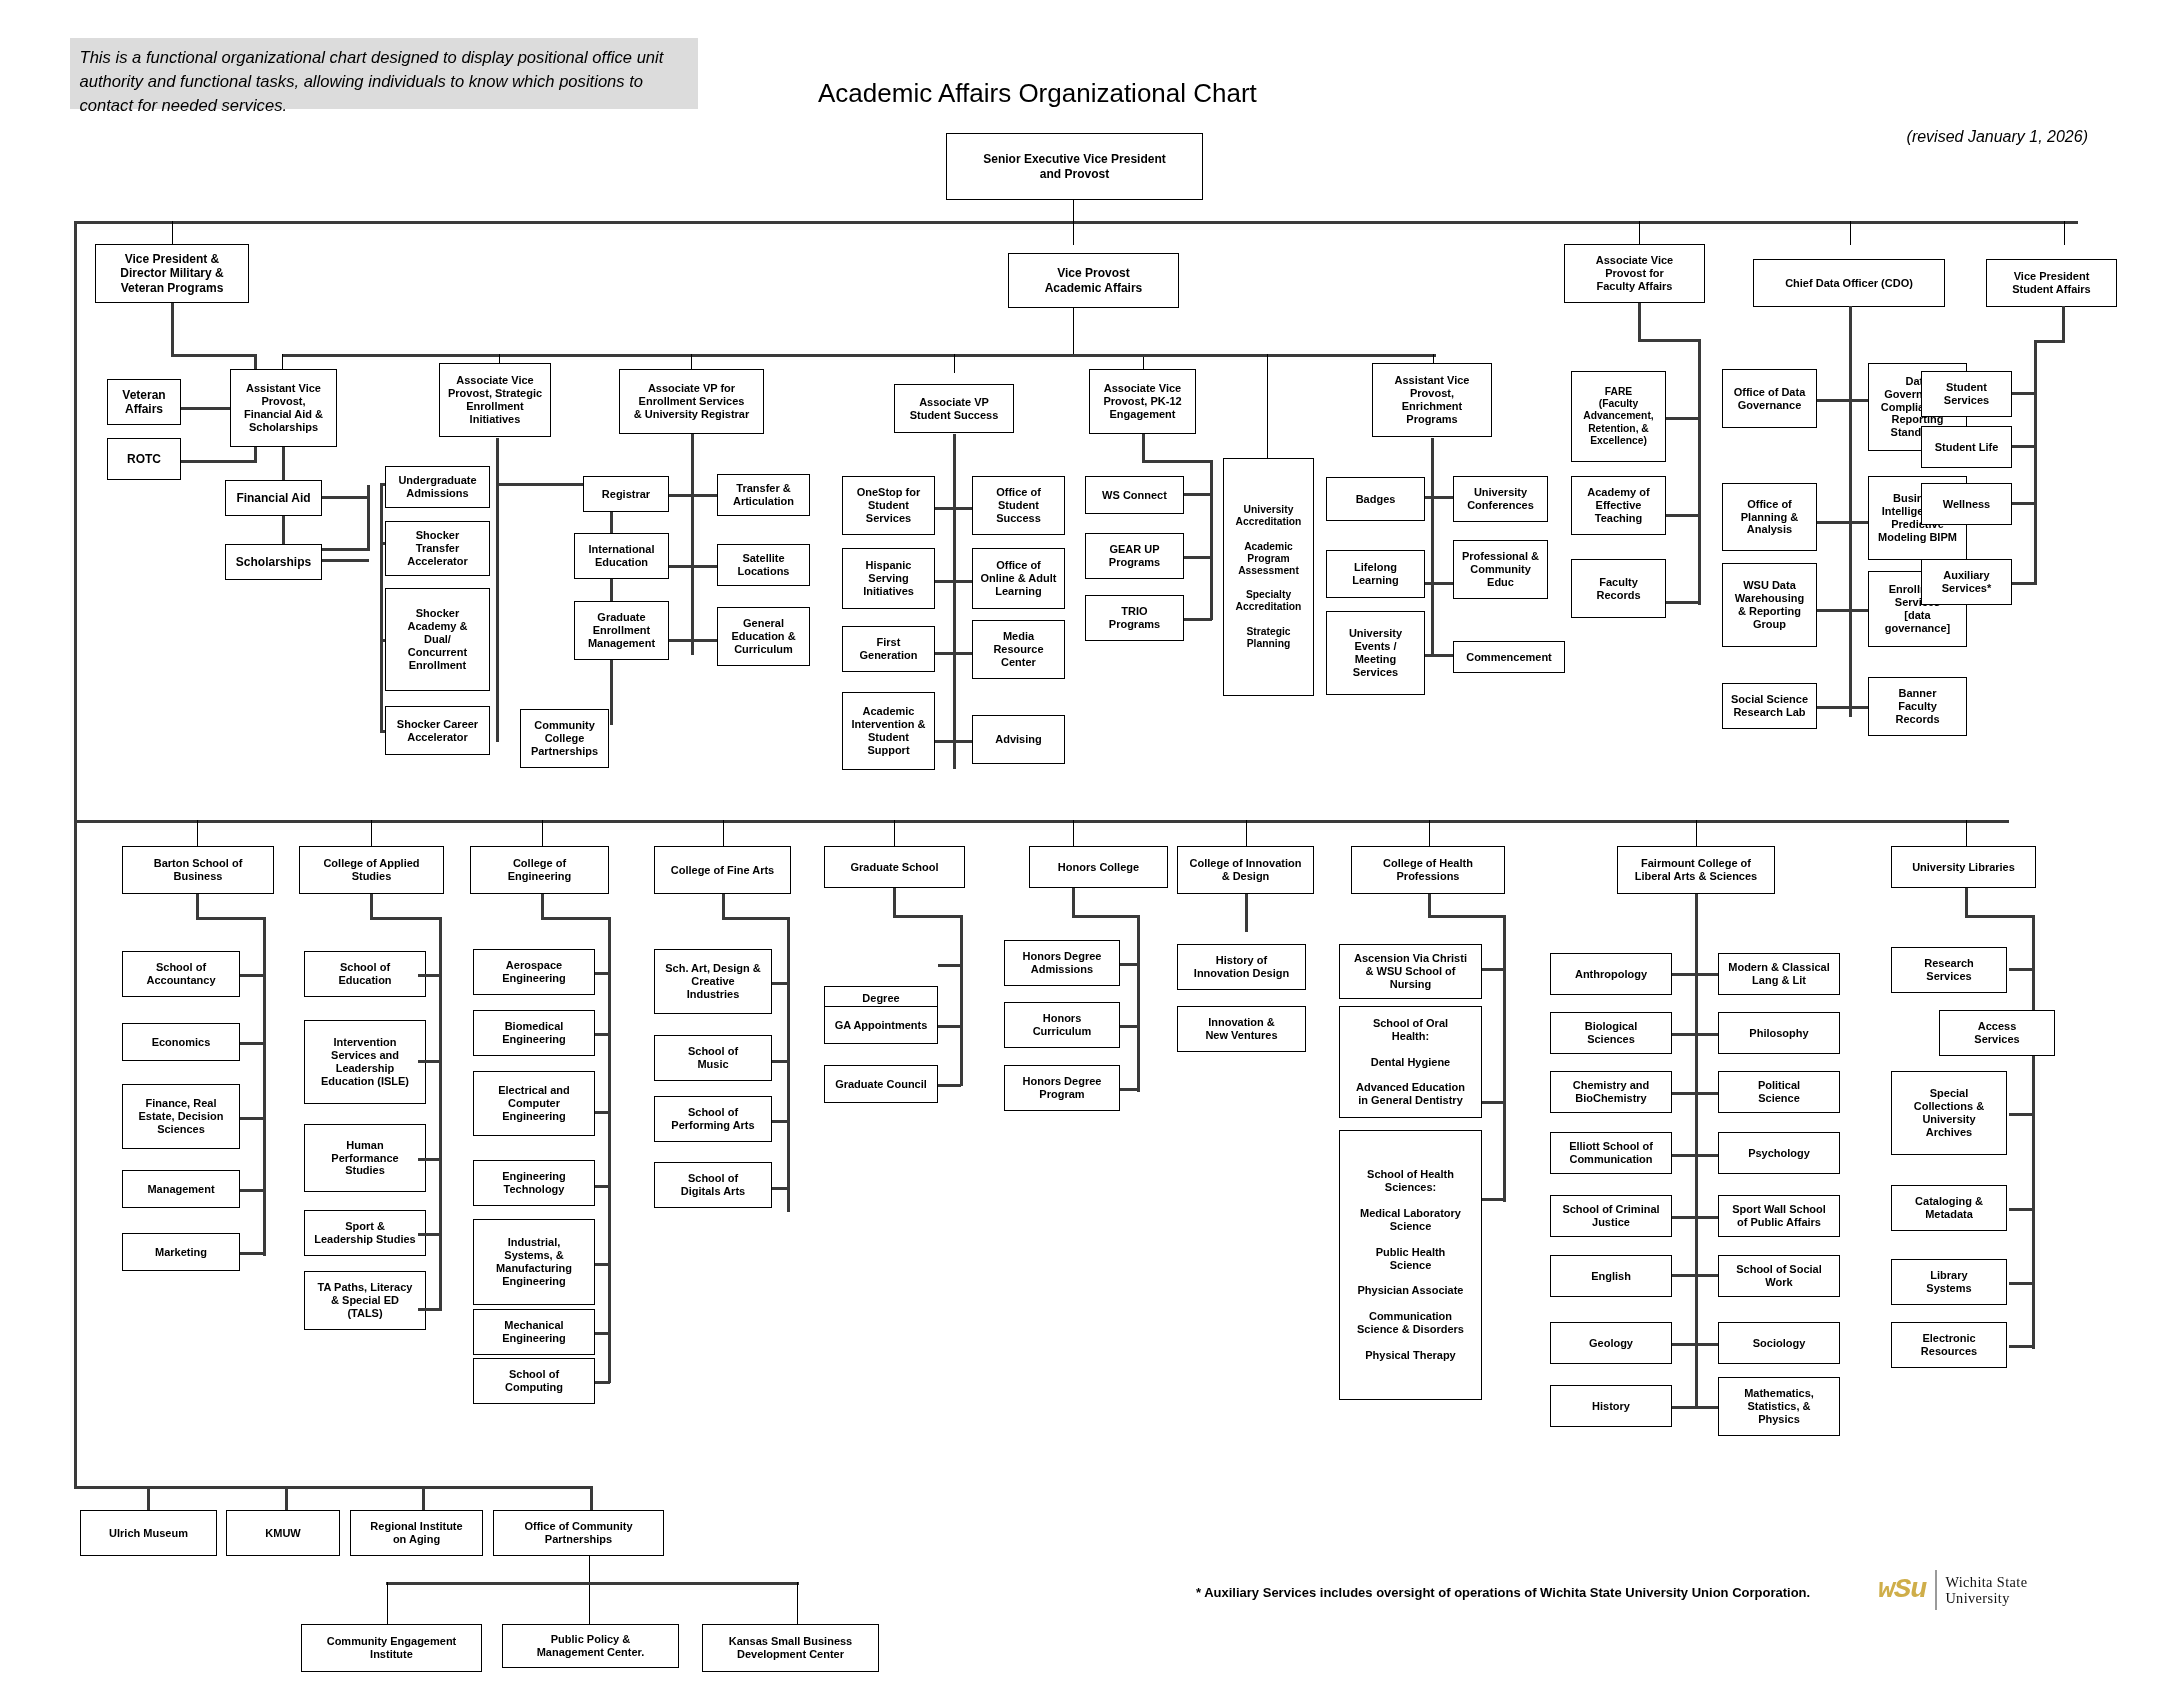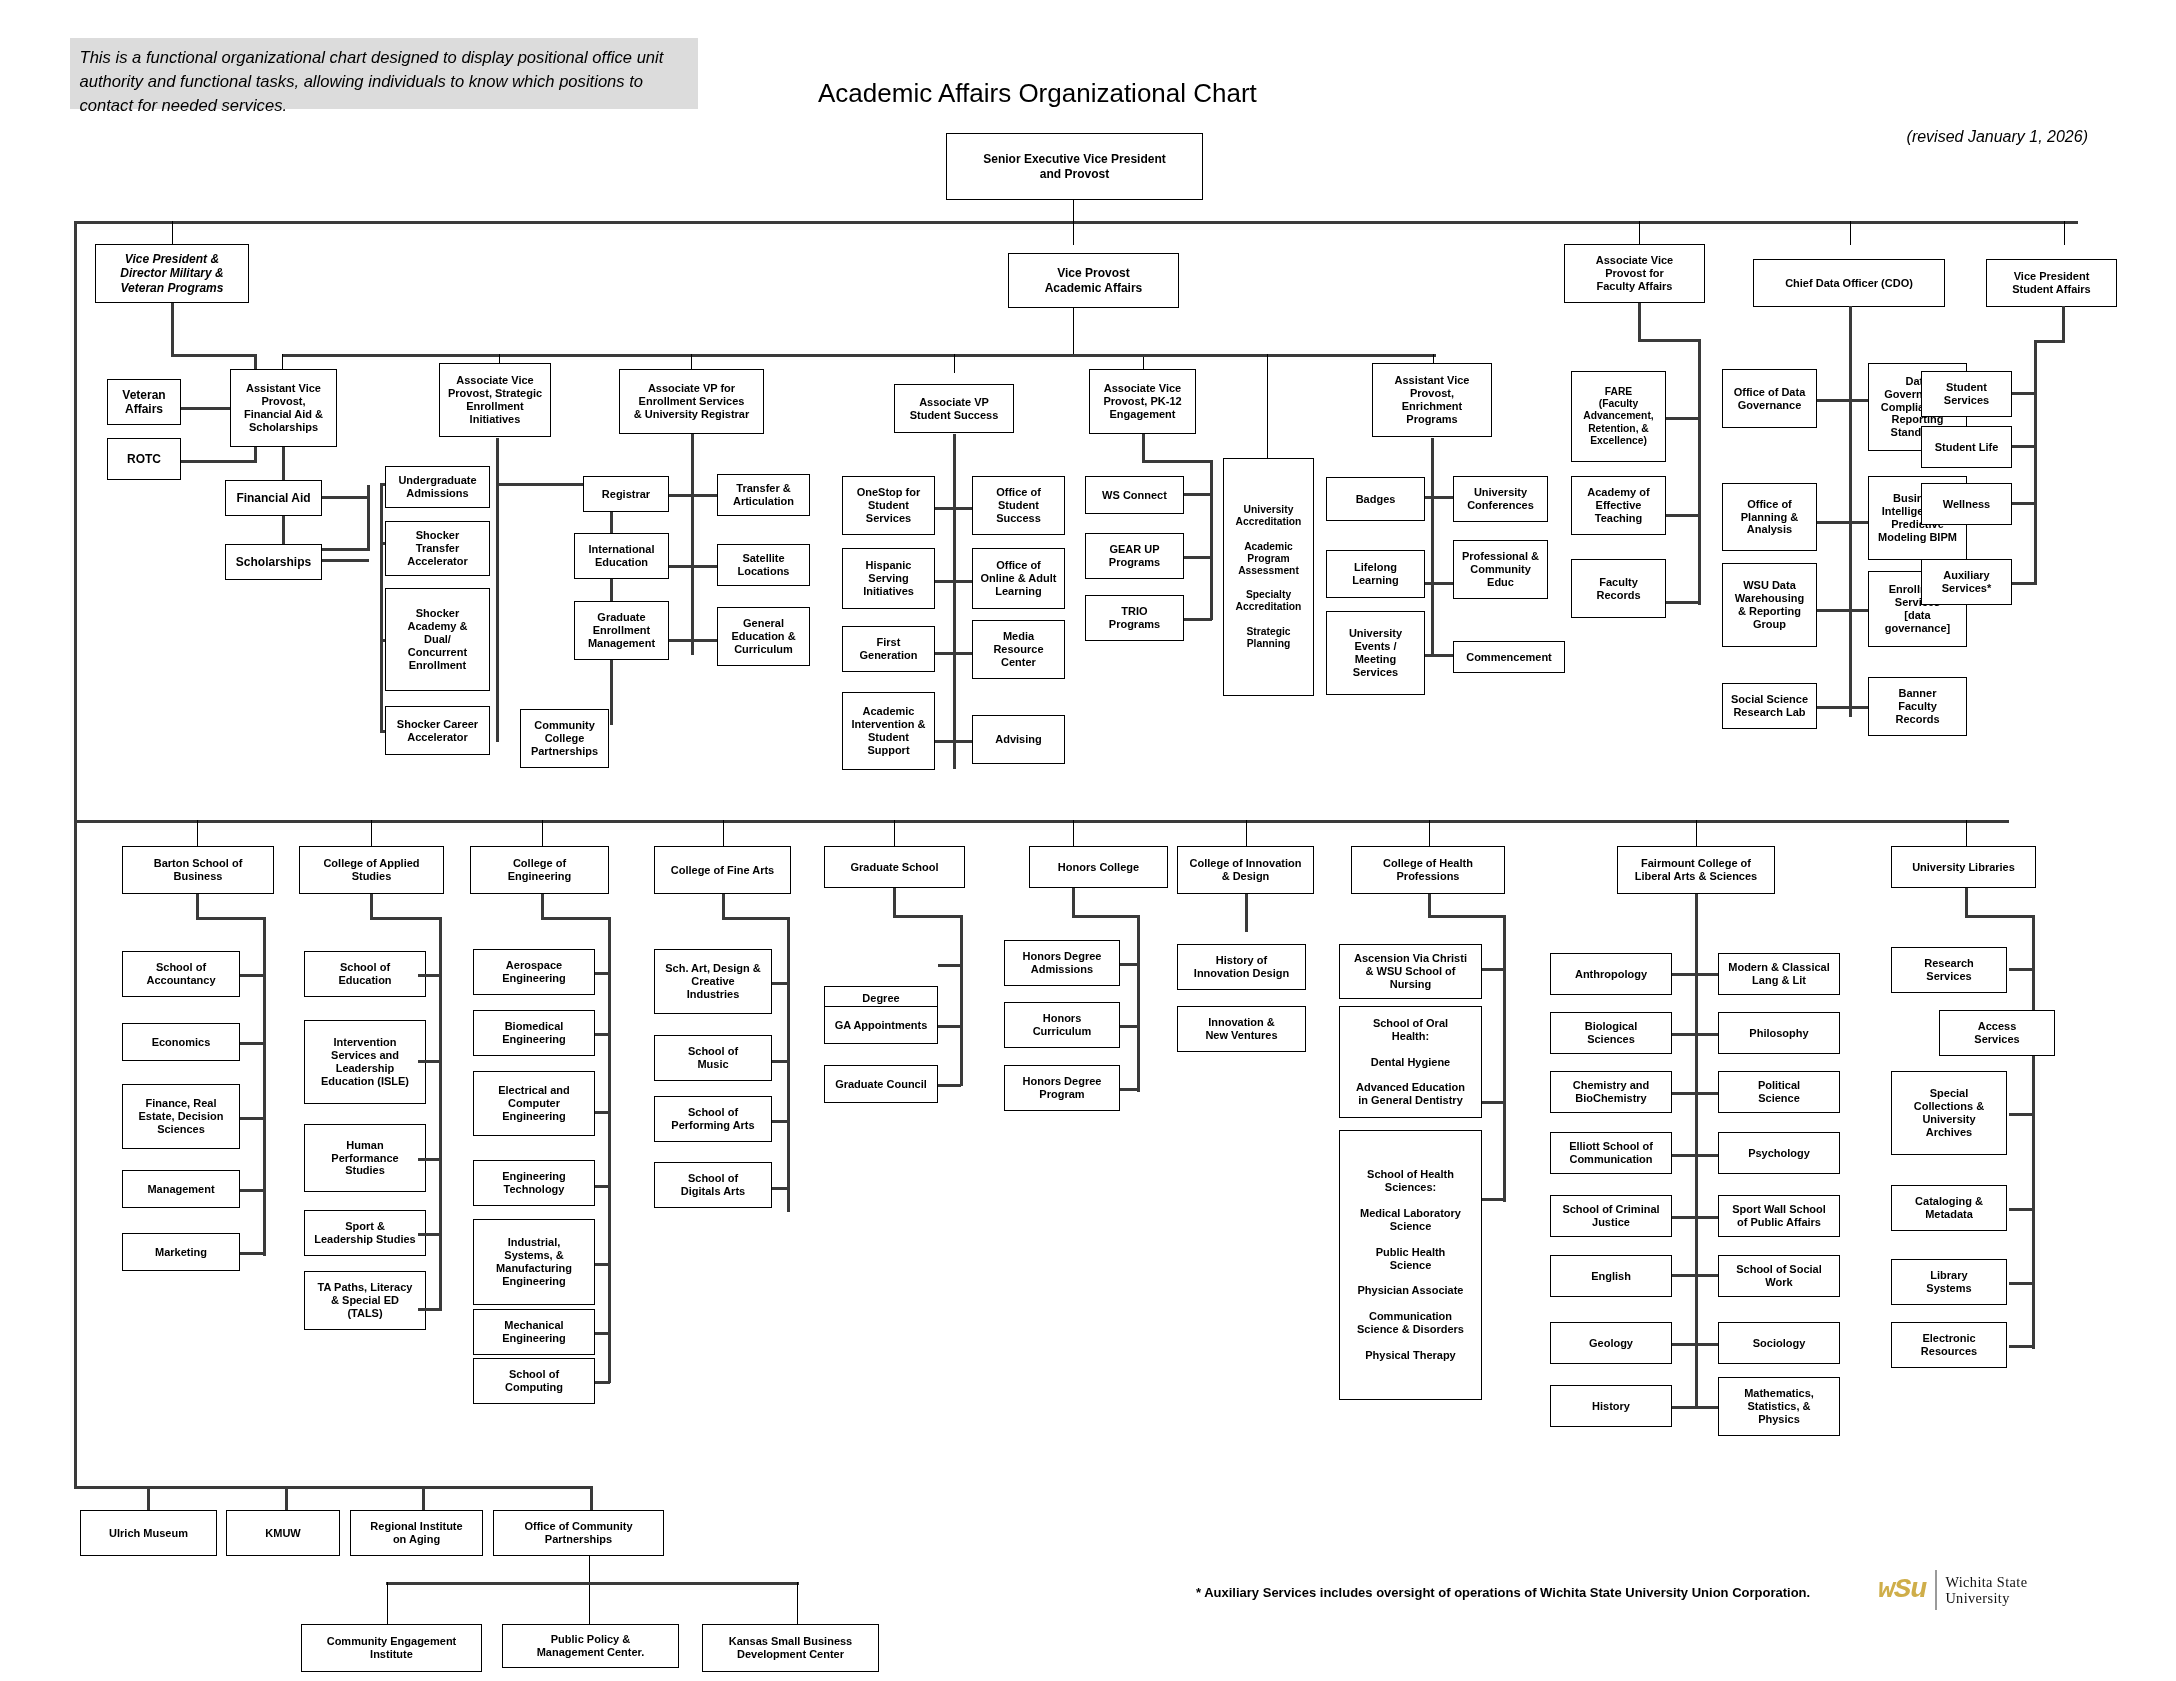--- a/index.html
+++ b/index.html
@@ -66,21 +66,21 @@
 
   <div class="ln lnv thin" style="left:172px;top:221px;height:24px;width:1.4px;"></div>
   <div class="ln lnv thin" style="left:1073px;top:221px;height:24px;width:1.4px;"></div>
   <div class="ln lnv thin" style="left:1639px;top:221px;height:24px;width:1.4px;"></div>
   <div class="ln lnv thin" style="left:1850px;top:221px;height:24px;width:1.4px;"></div>
   <div class="ln lnv thin" style="left:2064px;top:221px;height:24px;width:1.4px;"></div>
 
   <div class="ln lnv" style="left:74px;top:221px;height:601px;"></div>
   <div class="ln lnv" style="left:74px;top:820px;height:668px;"></div>
 
-  <div class="box ml" style="left:95px;top:244px;width:154px;height:59px;font-style:italic;">Vice President &amp;
+  <div class="box ml" style="left:95px;top:244px;width:154px;height:59px;">Vice President &amp;
 Director Military &amp;
 Veteran Programs</div>
   <div class="box ml" style="left:1008px;top:253px;width:171px;height:55px;">Vice Provost
 Academic Affairs</div>
   <div class="box ml small" style="left:1564px;top:244px;width:141px;height:59px;">Associate Vice
 Provost for
 Faculty Affairs</div>
   <div class="box small" style="left:1753px;top:259px;width:192px;height:48px;">Chief Data Officer (CDO)</div>
   <div class="box ml small" style="left:1986px;top:259px;width:131px;height:48px;">Vice President
 Student Affairs</div>

